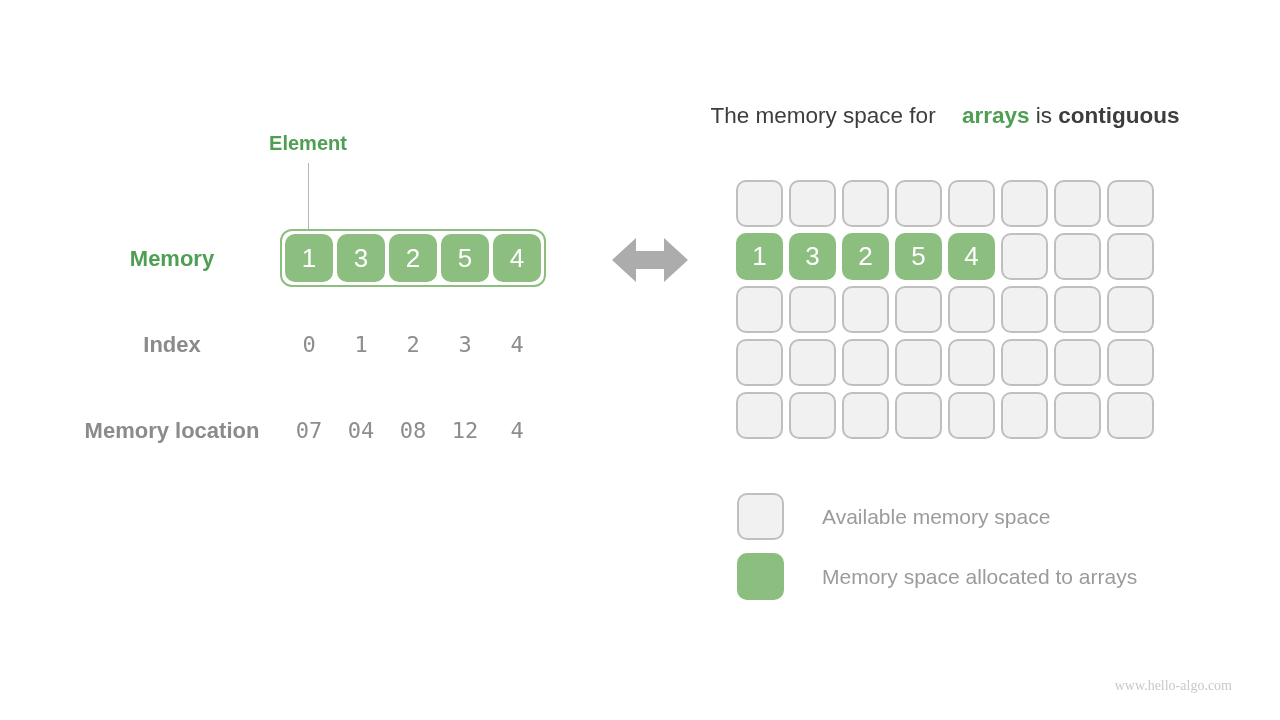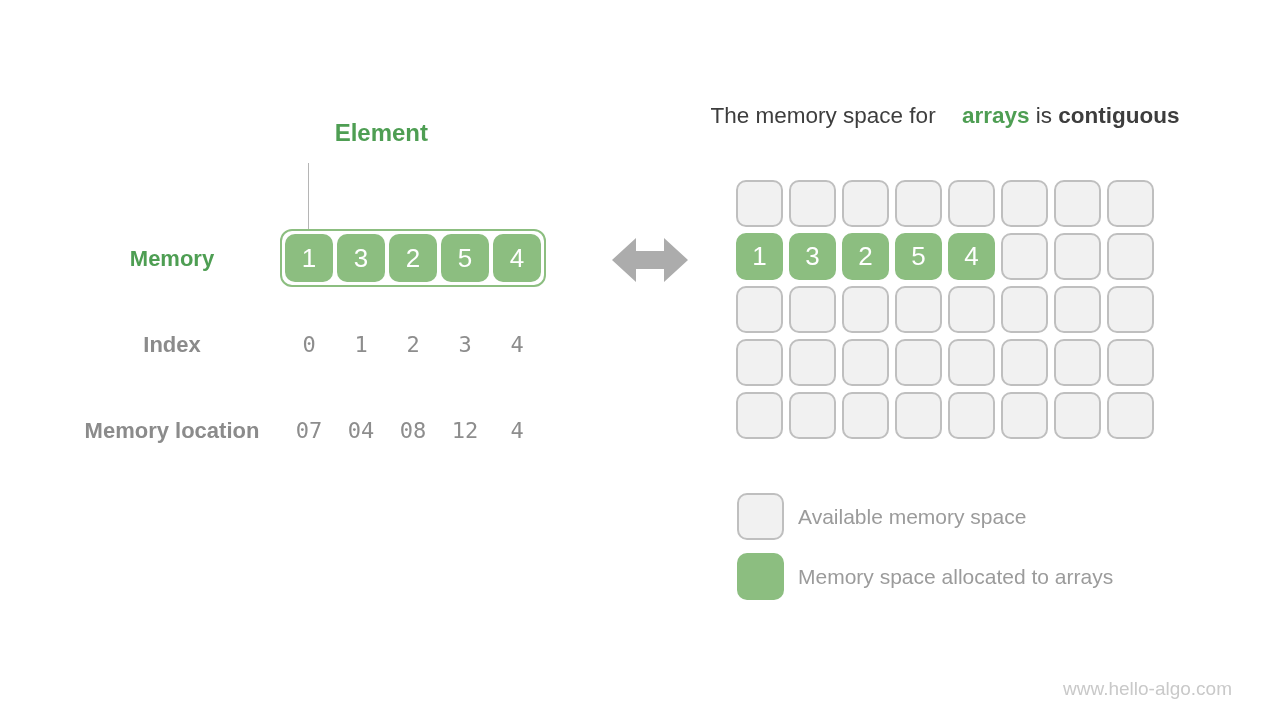--- a/index.html
+++ b/index.html
@@ -15,22 +15,22 @@
     --watermark-gray:#C9C9C9;
     --line-gray:#B5B5B5;
   }
   html,body{margin:0;padding:0;}
   body{
     width:1280px;height:720px;background:#ffffff;position:relative;overflow:hidden;
     font-family:"Liberation Sans", sans-serif;
   }
   
   .element-label{
-    position:absolute;left:188px;top:120px;width:240px;text-align:right;
-    font-size:24px;font-weight:bold;color:var(--green-text);line-height:26px;
+    position:absolute;left:188px;top:130px;width:240px;text-align:center;
+    font-size:20px;font-weight:bold;color:var(--green-text);line-height:26px;
   }
   .pointer-line{
     position:absolute;left:308px;top:163px;width:1px;height:66px;background:var(--line-gray);
   }
   .col-label{
     position:absolute;left:52px;width:240px;text-align:center;
     font-size:22px;font-weight:bold;line-height:26px;
   }
   .array-label{top:246px;color:var(--green-text);}
   .index-label{top:332px;color:var(--label-gray);}
@@ -69,29 +69,29 @@
     box-sizing:border-box;background:var(--cell-bg);
     border:2px solid var(--cell-border);border-radius:10px;
   }
   .gcell.filled{
     background:var(--green-fill);border-color:var(--green-fill);
     color:#ffffff;font-size:26px;font-weight:500;
     display:flex;align-items:center;justify-content:center;
   }
   
   .legend{position:absolute;left:737px;top:493px;display:flex;flex-direction:column;gap:13px;}
-  .legend-item{display:flex;align-items:center;gap:14px;height:47px;}
+  .legend-item{display:flex;align-items:center;gap:38px;height:47px;}
   .swatch{width:47px;height:47px;border-radius:10px;box-sizing:border-box;flex:none;}
   .swatch.available{background:var(--cell-bg);border:2px solid var(--cell-border);}
   .swatch.allocated{background:var(--green-fill);}
   .legend-label{font-size:21px;color:var(--legend-gray);white-space:nowrap;}
   
   .watermark{
     position:absolute;right:48px;top:678px;
-    font-family:Liberation Sans, sans-serif;font-size:19px;color:var(--watermark-gray);
+    font-family:Liberation Serif, serif;font-size:14px;color:var(--watermark-gray);
   }
 </style>
 </head>
 <body>
 
 <div class="element-label">Element</div>
 <div class="pointer-line"></div>
 
 <div class="col-label array-label">Memory</div>
 <div class="array-box">

